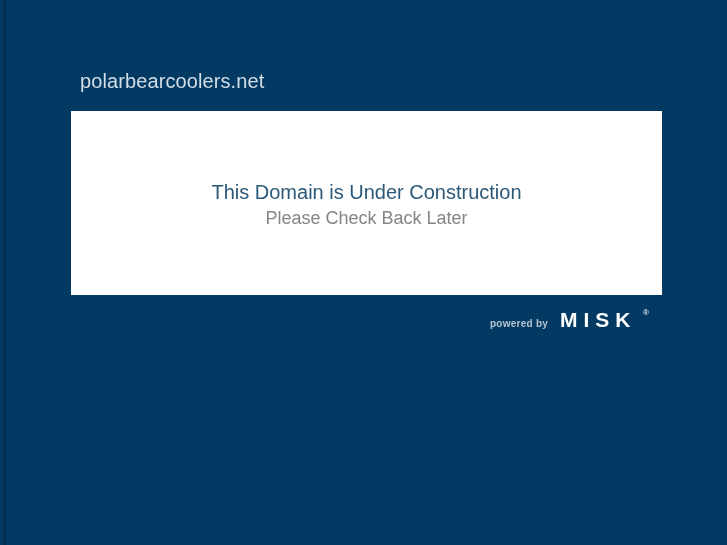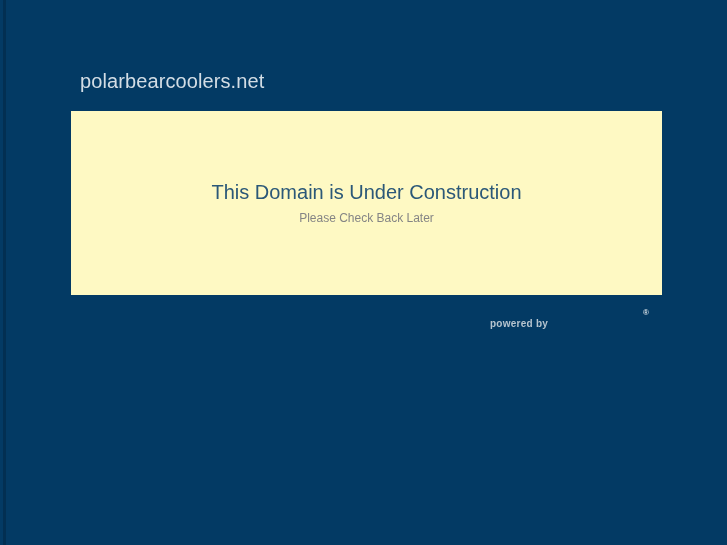--- a/index.html
+++ b/index.html
@@ -44,21 +44,21 @@
     letter-spacing: 0.1px;
     white-space: nowrap;
   }
 
   .content-card {
     position: absolute;
     left: 68px;
     top: 111px;
     width: 591px;
     height: 184px;
-    background: #fef9c3;
+    background: #ffffff;
   }
 
   .card-inner {
     position: absolute;
     left: 0;
     top: 0;
     width: 591px;
     text-align: center;
   }
 
@@ -74,21 +74,21 @@
     color: #2b5878;
     white-space: nowrap;
   }
 
   .construction-subheading {
     position: absolute;
     left: 0;
     top: 99px;
     width: 591px;
     text-align: center;
-    font-size: 12px;
+    font-size: 18px;
     line-height: 17px;
     font-weight: 400;
     color: #858585;
     white-space: nowrap;
   }
 
   .brand-logo {
     position: absolute;
     left: 487px;
     top: 307px;
@@ -141,16 +141,17 @@
 
   <div class="content-card">
     <div class="card-inner">
       <div class="construction-heading">This Domain is Under Construction</div>
       <div class="construction-subheading">Please Check Back Later</div>
     </div>
   </div>
 
   <div class="brand-logo">
     <span class="brand-powered">powered by</span>
+    <span class="brand-mark">MISK</span>
     <span class="brand-reg">®</span>
   </div>
 
 </div>
 
 </body></html>

